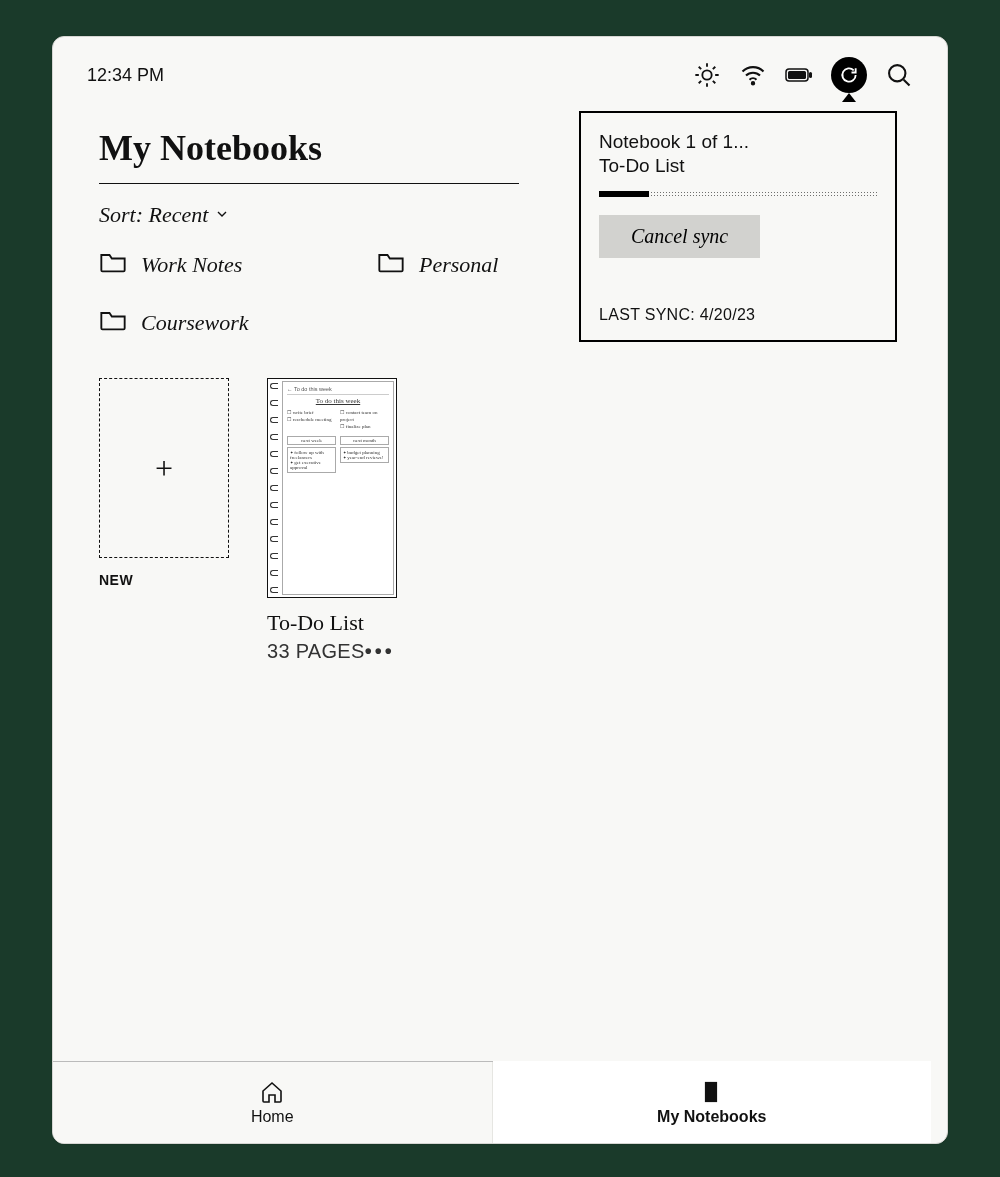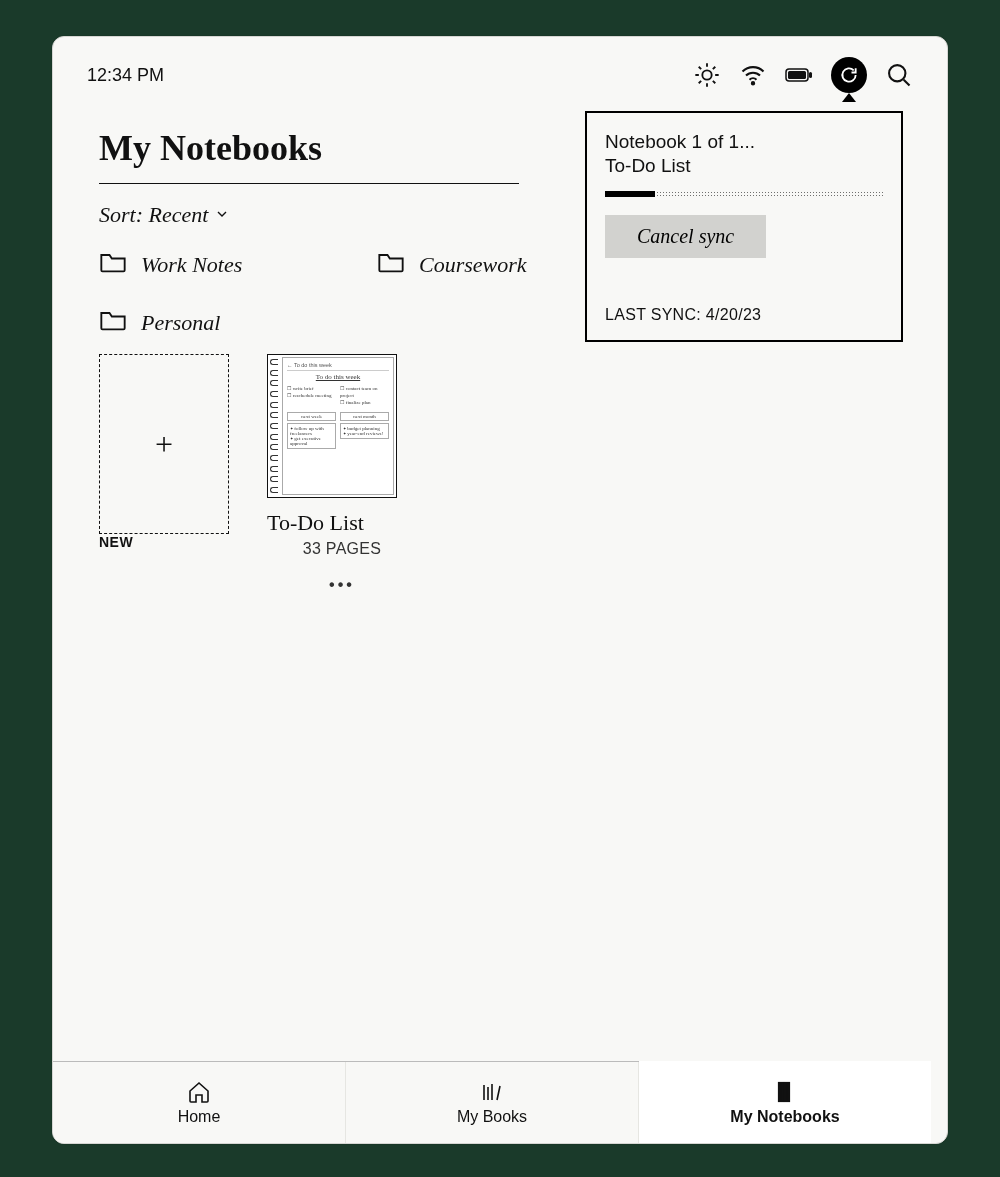--- a/index.html
+++ b/index.html
@@ -30,52 +30,52 @@
   .sync-badge::after{
     content:""; position:absolute; left:50%; bottom:-9px; transform:translateX(-50%);
     border-left:7px solid transparent; border-right:7px solid transparent; border-bottom:9px solid #000;
   }
 
   .content { padding: 8px 46px 0 46px; }
   .title { font-size:36px; font-weight:600; font-family: Georgia, serif; margin-top:18px;}
   .hr { border:none; border-top:1px solid #111; margin: 14px 0 18px 0; width: 420px;}
   .sort { font-size:22px; font-style:italic; font-family: Georgia, serif; display:flex; align-items:center; gap:6px; margin-bottom:22px;}
   .sort .chev { font-style:normal;}
-  .folders { display:grid; grid-template-columns: 250px 250px; row-gap:22px; column-gap:10px; margin-bottom:16px;gap:28px;}
+  .folders { display:grid; grid-template-columns: 250px 250px; row-gap:22px; column-gap:10px; margin-bottom:40px;gap:28px;}
   .folder { display:flex; align-items:center; gap:14px; font-size:22px; font-style:italic;}
   .folder-icon svg{ width:28px; height:24px;}
   .grid { display:flex; gap:38px; }
   .tile { width:130px; }
   .new-box {
     width:130px; height:180px; border:1.5px dashed #111; display:flex; align-items:center; justify-content:center; font-size:32px;
     background:transparent;
   }
-  .tile-label { font-family:-apple-system, Helvetica, Arial, sans-serif; font-size:14px; letter-spacing:.5px; font-weight:600;}
+  .tile-label { margin-top:14px; font-family:-apple-system, Helvetica, Arial, sans-serif; font-size:14px; letter-spacing:.5px; font-weight:600;}
   .notebook-thumb {
-    width:130px; height:144px; border:1px solid #111; background:#fff; position:relative; overflow:hidden;
+    width:130px; height:220px; border:1px solid #111; background:#fff; position:relative; overflow:hidden;
     font-family: "Comic Sans MS", cursive; font-size:6px; color:#333;
   }
   .spiral { position:absolute; left:2px; top:4px; bottom:4px; width:10px; display:flex; flex-direction:column; justify-content:space-between;}
   .spiral span{ width:8px; height:6px; border:1px solid #333; border-radius:3px 0 0 3px; border-right:none; display:block;}
   .thumb-page{ position:absolute; left:14px; right:2px; top:2px; bottom:2px; background:#fff; border:1px solid #aaa; padding:4px 4px;}
   .thumb-header{ text-align:left; font-family:-apple-system,Arial,sans-serif; font-size:5.5px; color:#555; border-bottom:1px solid #ccc; padding-bottom:2px; margin-bottom:2px;}
   .thumb-title{ text-align:center; font-size:7px; text-decoration:underline; margin-bottom:4px;}
   .thumb-cols{ display:flex; gap:4px;}
   .thumb-col{ flex:1; font-size:5px; line-height:1.4;}
   .thumb-col div::before{content:"☐ "; }
   .thumb-boxes{ display:flex; gap:4px; margin-top:6px;}
   .thumb-box{ flex:1; border:1px solid #aaa; font-size:5px; padding:2px; }
   .thumb-box-h{ text-align:center; font-size:5px; border:1px solid #aaa; margin-bottom:2px; padding:1px 0;}
   .thumb-box div::before{content:"✦ "; font-size:4px;}
   .nb-title{ font-size:22px; font-family:Georgia,serif; margin-top:12px;}
-  .nb-meta{ font-size:16px; font-family:-apple-system,Helvetica,Arial,sans-serif; color:#333; margin-top:4px; display:flex; align-items:center; gap:18px; letter-spacing:.3px;flex-direction:column;}
+  .nb-meta{ font-size:20px; font-family:-apple-system,Helvetica,Arial,sans-serif; color:#333; margin-top:4px; display:flex; align-items:center; letter-spacing:.3px;}
   .dots{ letter-spacing:3px; font-weight:700;}
 
   .popover{
-    position:absolute; top:74px; right:44px; width:318px;
+    position:absolute; top:74px; right:50px; width:318px;
     border:2px solid #000; background:#f8f8f6; padding:18px 18px 16px 18px;
     font-family:-apple-system,Helvetica,Arial,sans-serif;
   }
   .popover .line1{ font-size:19px; margin-bottom:2px;}
   .popover .line2{ font-size:19px; margin-bottom:14px;}
   .progress{ position:relative; height:6px; margin-bottom:18px;}
   .progress-track{
     position:absolute; inset:0;
     background-image: radial-gradient(#000 0.6px, transparent 0.6px);
     background-size: 3px 3px; opacity:.55;
@@ -156,27 +156,27 @@
       <div class="folder">
         <span class="folder-icon"><svg viewBox="0 0 24 20" fill="none" stroke="#111" stroke-width="1.6">
               <path d="M2 4h7l2 3h11v10a1 1 0 0 1-1 1H3a1 1 0 0 1-1-1V4z"></path>
             </svg></span>
         <span>Work Notes</span>
       </div>
       <div class="folder">
         <span class="folder-icon"><svg viewBox="0 0 24 20" fill="none" stroke="#111" stroke-width="1.6">
               <path d="M2 4h7l2 3h11v10a1 1 0 0 1-1 1H3a1 1 0 0 1-1-1V4z"></path>
             </svg></span>
-        <span>Coursework</span>
+        <span>Personal</span>
       </div>
       <div class="folder">
         <span class="folder-icon"><svg viewBox="0 0 24 20" fill="none" stroke="#111" stroke-width="1.6">
               <path d="M2 4h7l2 3h11v10a1 1 0 0 1-1 1H3a1 1 0 0 1-1-1V4z"></path>
             </svg></span>
-        <span>Personal</span>
+        <span>Coursework</span>
       </div>
     </div>
 
     <div class="grid">
 
       <div class="tile">
         <div class="new-box">+</div>
         <div class="tile-label">NEW</div>
       </div>
 
@@ -248,26 +248,20 @@
     <div class="lastsync">LAST SYNC: 4/20/23</div>
   </div>
 
   <div class="tabbar">
     <div class="tab">
       <svg viewBox="0 0 24 24" fill="none" stroke="#111" stroke-width="1.6">
           <path d="M3 11l9-8 9 8v10a1 1 0 0 1-1 1h-5v-7h-6v7H4a1 1 0 0 1-1-1V11z"></path>
         </svg>
       <span>Home</span>
     </div>
-    <div class="tab">
-      <svg viewBox="0 0 24 24" fill="none" stroke="#111" stroke-width="1.6">
-          <path d="M4 20V5M8 20V7M12 20V4M17 20l3-14"></path>
-        </svg>
-      <span>My Books</span>
-    </div>
     <div class="tab active">
       <svg viewBox="0 0 24 24" fill="#111" stroke="#111" stroke-width="1.6">
           <rect x="6" y="3" width="4" height="18"></rect>
           <rect x="12" y="3" width="4" height="18"></rect>
         </svg>
       <span>My Notebooks</span>
     </div>
   </div>
 
 </div>

